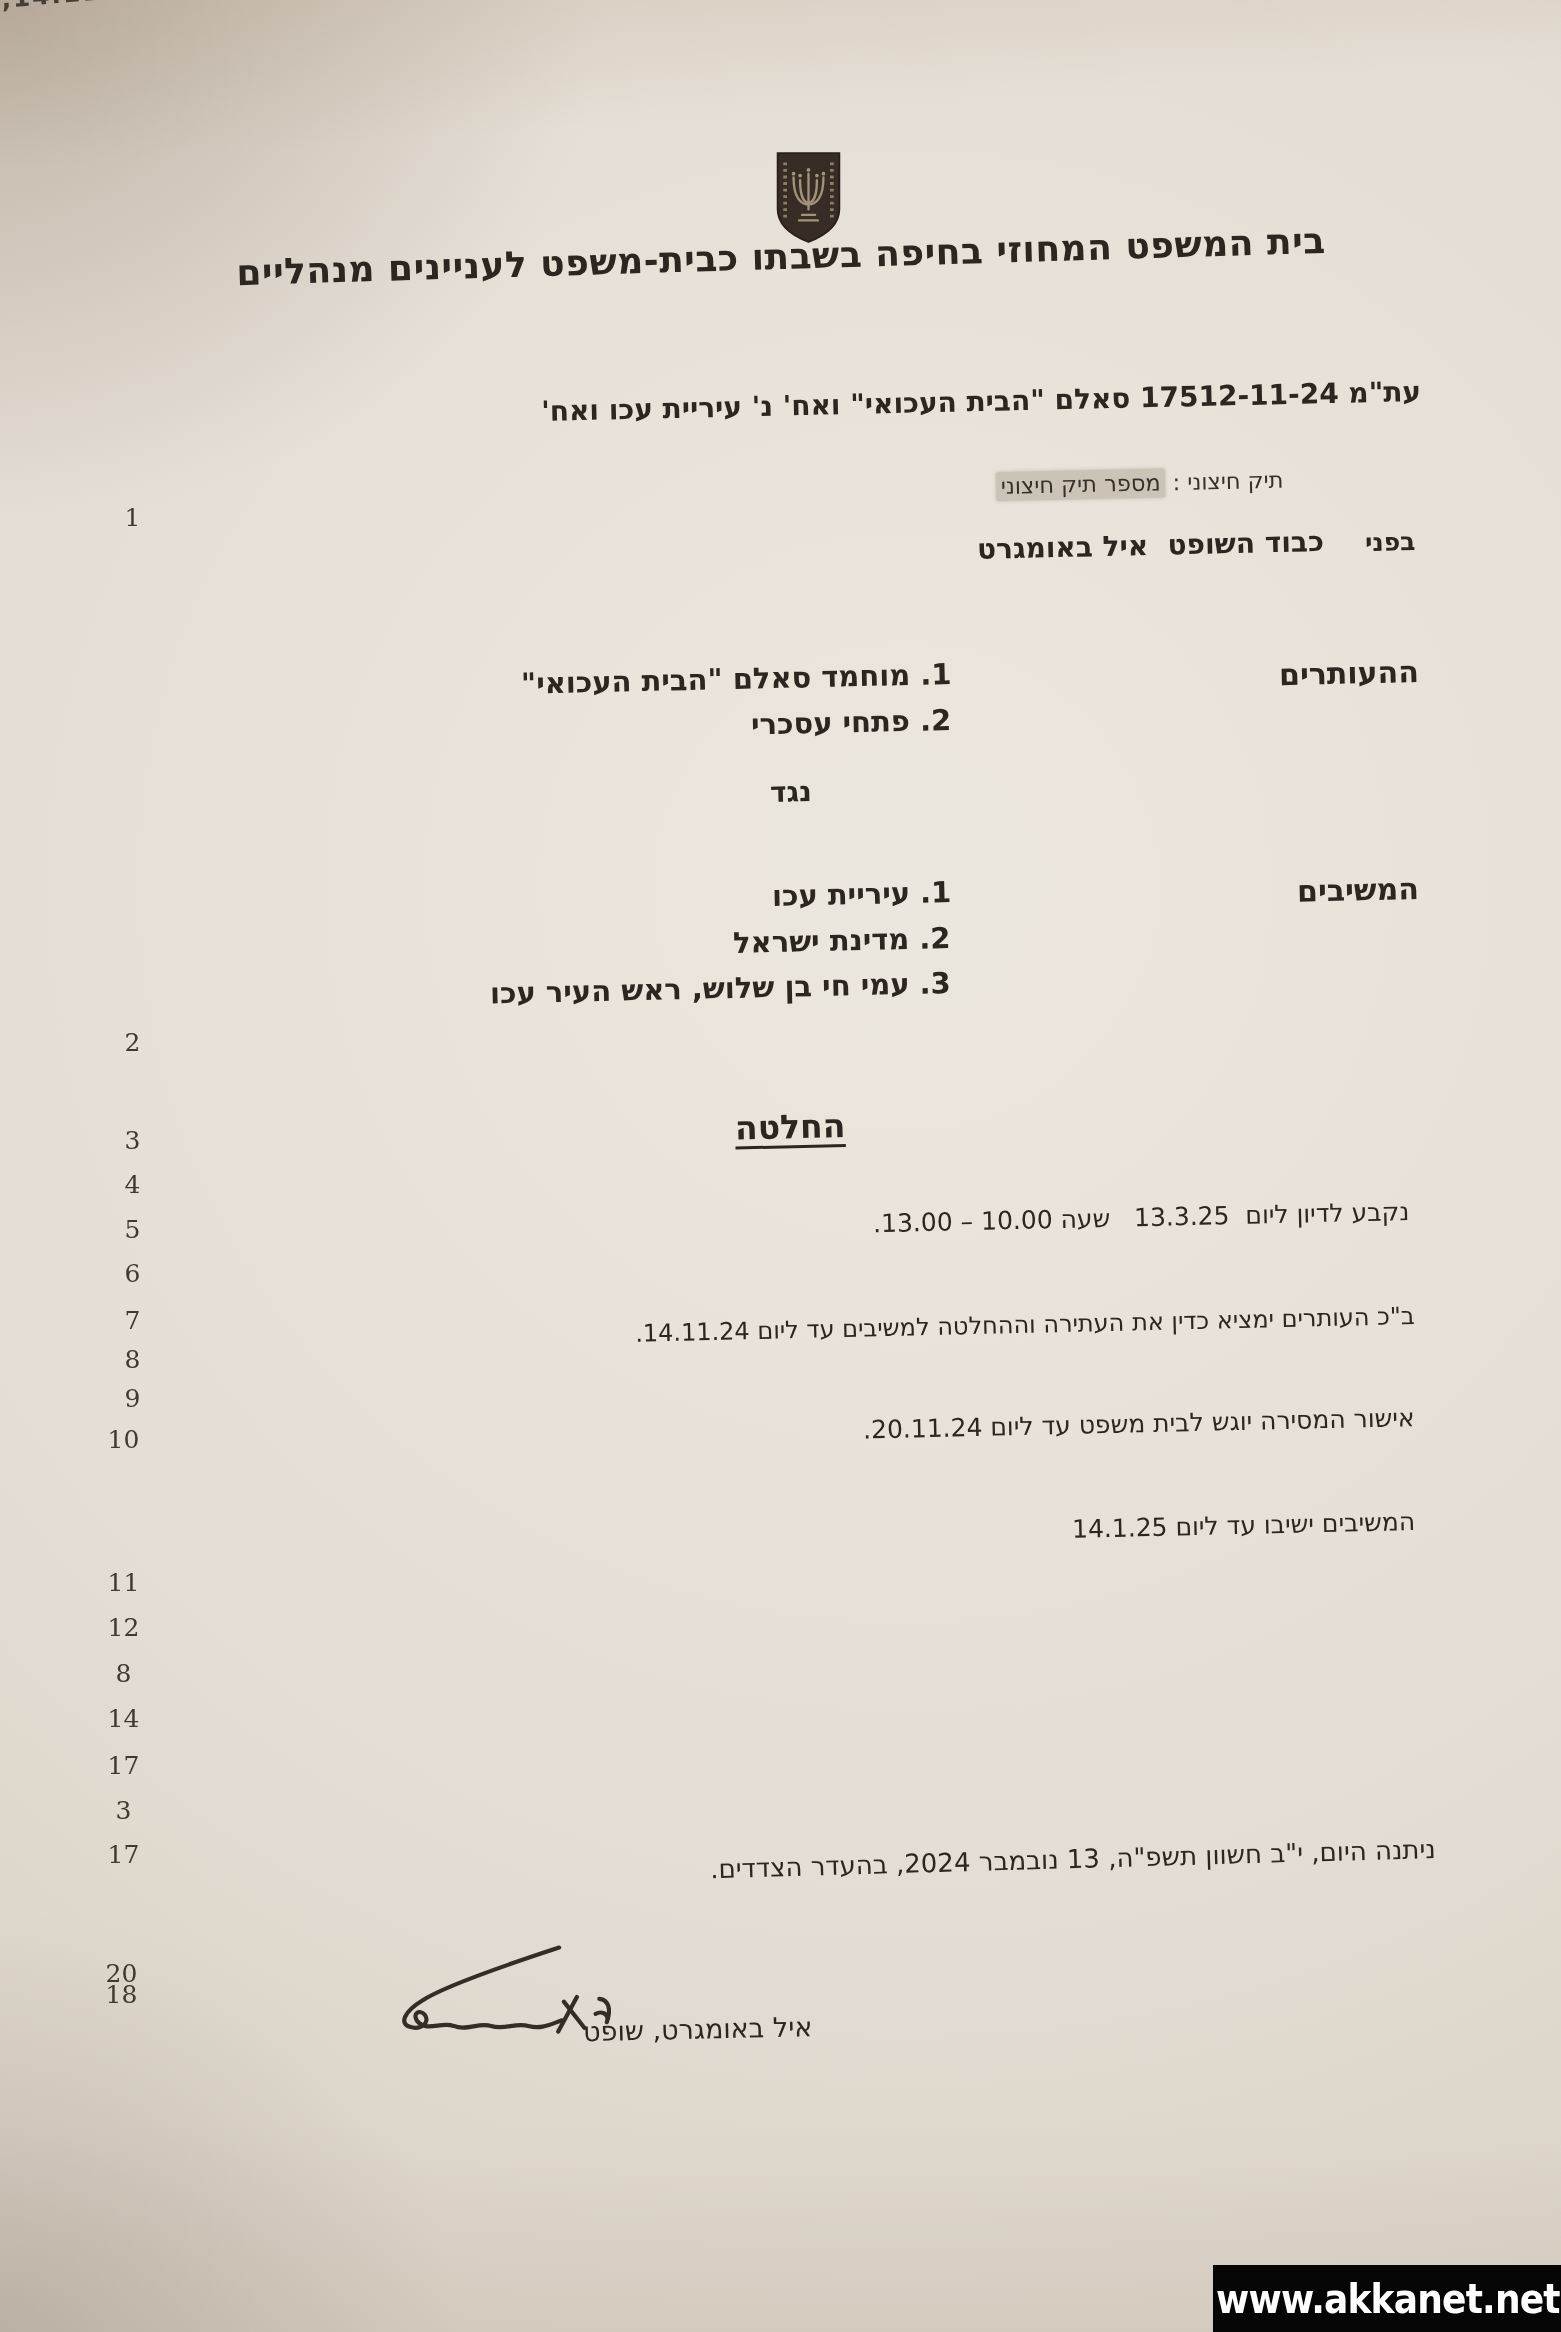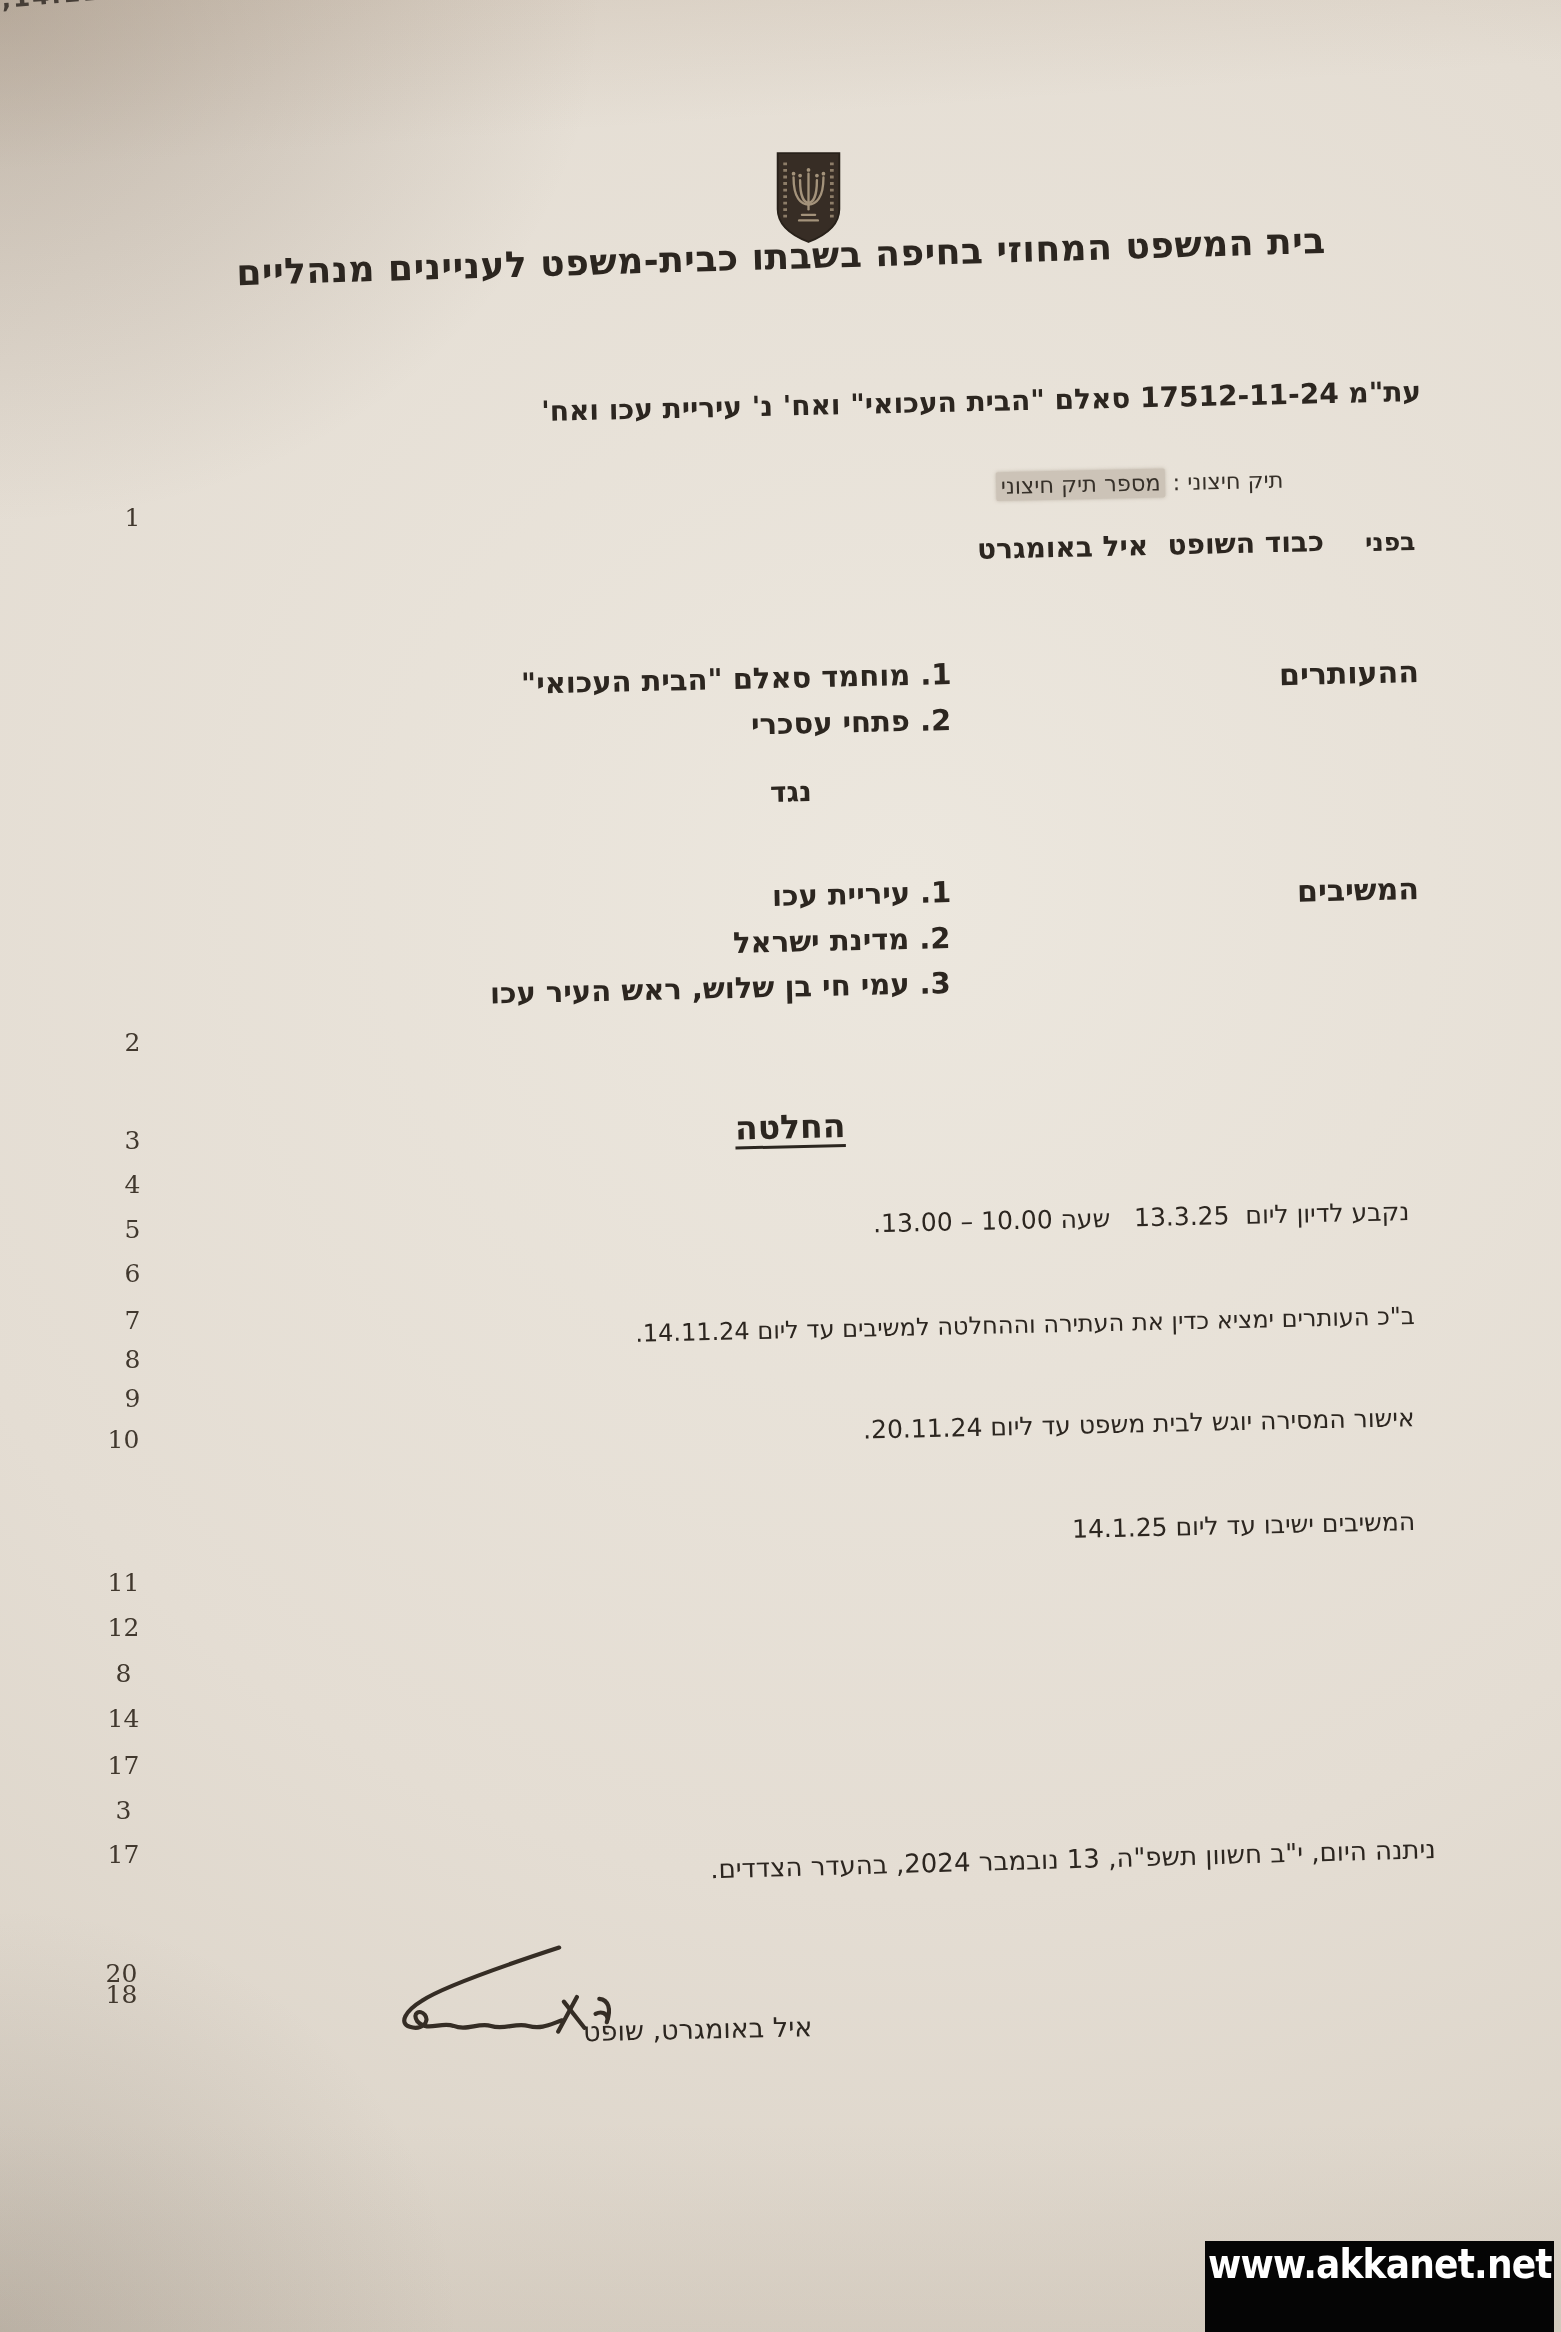--- a/index.html
+++ b/index.html
@@ -26,22 +26,22 @@
   .ln{
     position:absolute;width:37px;text-align:center;
     font-family:"DejaVu Serif", serif;font-size:25px;color:#41382e;
   }
   .hl{
     background:rgba(158,145,130,0.38);
     padding:0.9px 4.7px 1.9px 4.7px;border-radius:1.9px;
     box-shadow:0 0 3.7px rgba(158,145,130,0.55);
   }
   #watermark{
-    position:absolute;right:8px;bottom:0;width:349px;height:92px;
-    background:#050505;display:flex;align-items:flex-start;justify-content:center;
+    position:absolute;right:0;bottom:0;width:349px;height:68px;
+    background:#050505;display:flex;align-items:center;justify-content:center;
   }
   #watermark span{
     color:#ffffff;font-weight:bold;font-size:40px;letter-spacing:-0.9px;
     transform:scaleX(0.9);font-family:"DejaVu Sans", sans-serif;
   }
   #corner-frag{
     top:-15px;left:0px;font-size:25px;font-weight:bold;color:#463e37;
     transform:rotate(-5deg);transform-origin:0 0;letter-spacing:1.9px;
   }
   .decision-head{

